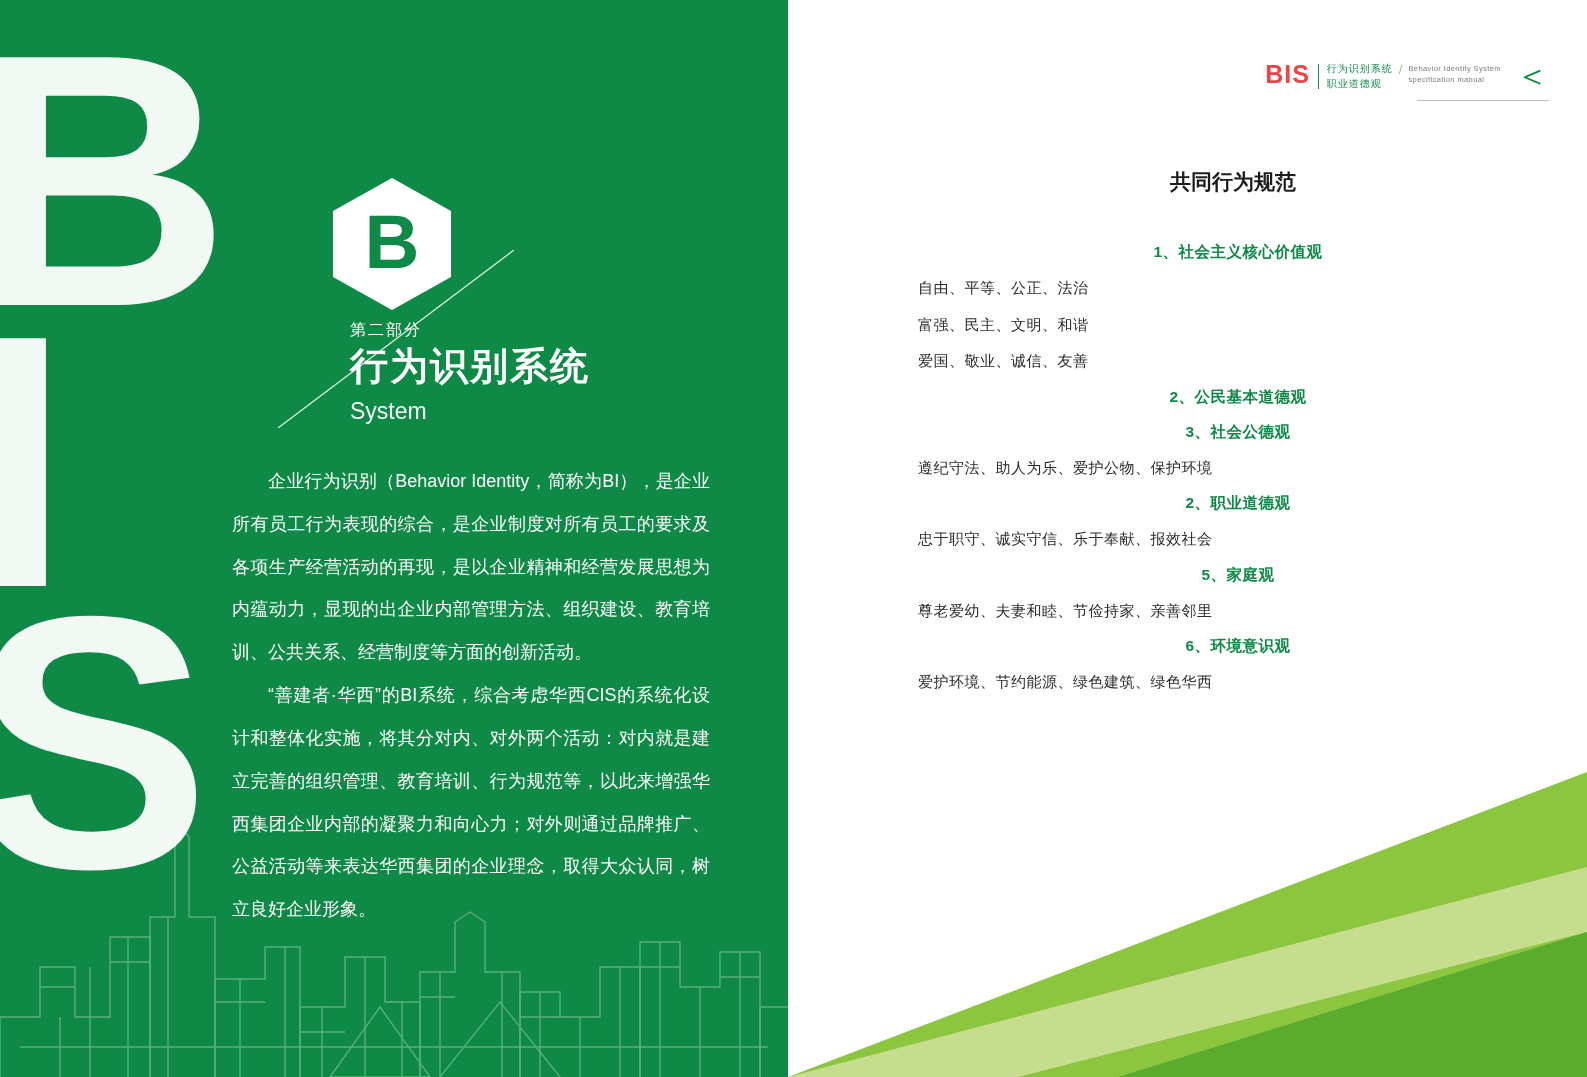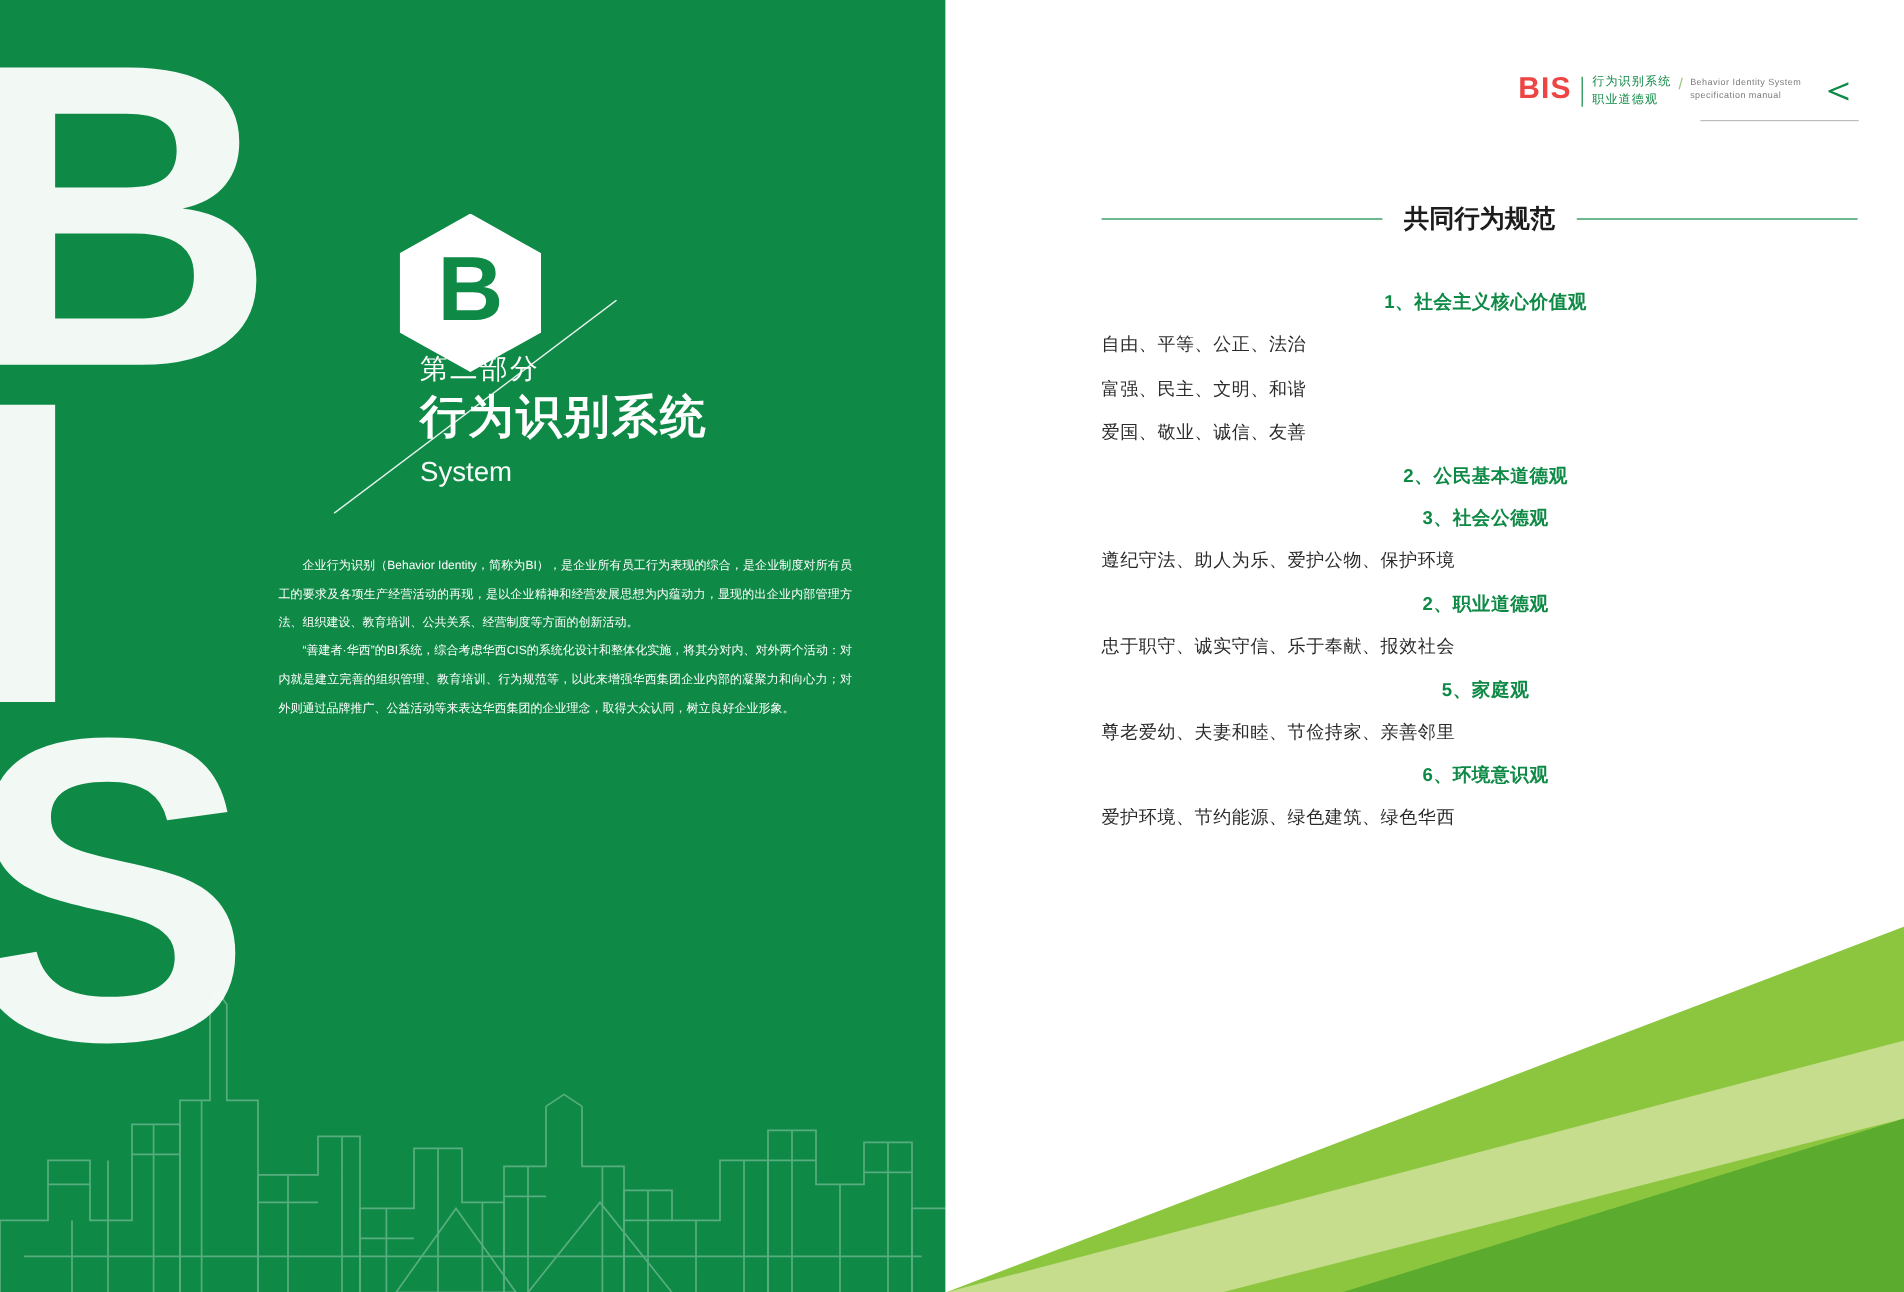--- a/index.html
+++ b/index.html
@@ -38,46 +38,46 @@
   .hex .letter{
     color:#0f8a46;font-size:76px;font-weight:700;line-height:1;
     margin-top:-4px;font-family:"Liberation Sans",sans-serif;
   }
   .diag{
     position:absolute;left:278px;top:250px;width:236px;height:178px;
     pointer-events:none;
   }
 
   .titleblock{position:absolute;left:350px;top:292px;color:#fff;}
-  .t-part{font-size:23px;letter-spacing:2px;margin-bottom:4px;}
+  .t-part{font-size:16px;letter-spacing:2px;margin-bottom:4px;margin-top:28px;}
   .t-cn{font-size:38px;font-weight:700;letter-spacing:2px;line-height:1.15;}
   .t-en{font-size:23px;line-height:1.3;margin-top:8px;font-weight:400;opacity:.97;}
 
   .body-text{
     position:absolute;left:232px;top:460px;width:478px;
-    color:#ffffff;font-size:10px;line-height:2.38;
+    color:#ffffff;font-size:18px;line-height:2.38;
     text-align:justify;
   }
   .body-text p{margin:0 0 0 0;text-indent:2em;}
 
   
   .right{position:absolute;left:788px;top:0;width:799px;height:1077px;background:#fff;overflow:hidden;}
 
   
   .hdr{position:absolute;right:38px;top:62px;display:flex;align-items:flex-start;}
   .hdr .bis{font-size:25px;font-weight:700;color:#ef4444;letter-spacing:1px;line-height:1;padding-right:8px;}
   .hdr .sep{width:1px;background:#0f8a46;align-self:stretch;margin:2px 8px 2px 0;}
   .hdr .cn{font-size:10px;color:#0f8a46;line-height:1.45;letter-spacing:1px;}
   .hdr .slash{color:#9ac77f;font-size:13px;margin:0 6px;}
   .hdr .en{font-size:7.5px;color:#7c7c7c;line-height:1.45;letter-spacing:.4px;padding-top:2px;}
   .hdr .arrow{margin-left:14px;color:#0f8a46;font-size:34px;line-height:.8;font-weight:300;}
   .hdr-underline{position:absolute;right:38px;top:100px;width:132px;height:1px;background:#bdbdbd;}
 
   
-  .sec-title{position:absolute;left:130px;top:168px;width:630px;display:flex;align-items:center;}
+  .sec-title{position:absolute;left:130px;top:168px;width:630px;display:flex;align-items:center;flex-direction:column;}
   .sec-title .rule{flex:1;height:1px;background:#0f8a46;}
   .sec-title .txt{
     font-size:21px;font-weight:700;color:#1c1c1c;padding:0 18px;white-space:nowrap;
   }
 
   .content{position:absolute;left:130px;top:242px;width:640px;}
   .grp{margin-bottom:0;}
   .grp-h{
     font-size:15.5px;font-weight:700;color:#0f8a46;margin:0 0 14px 0;letter-spacing:.5px;text-align:center;
   }

